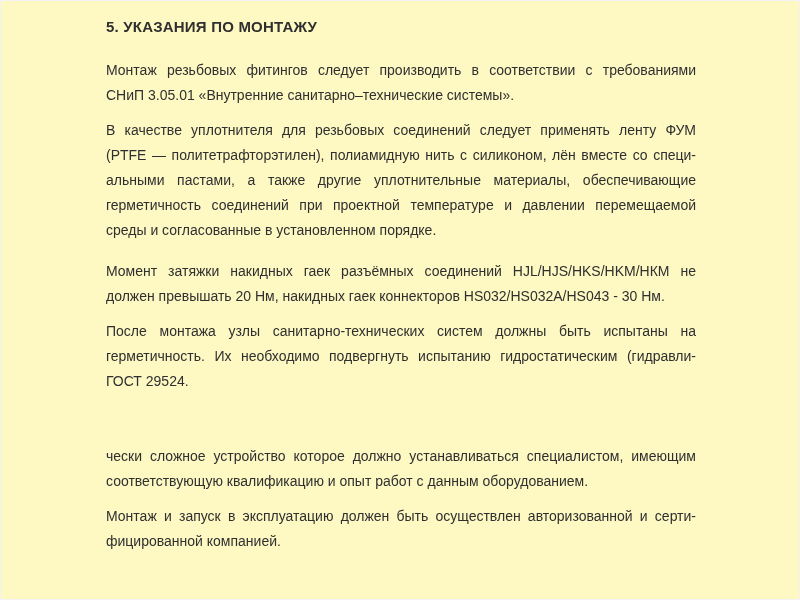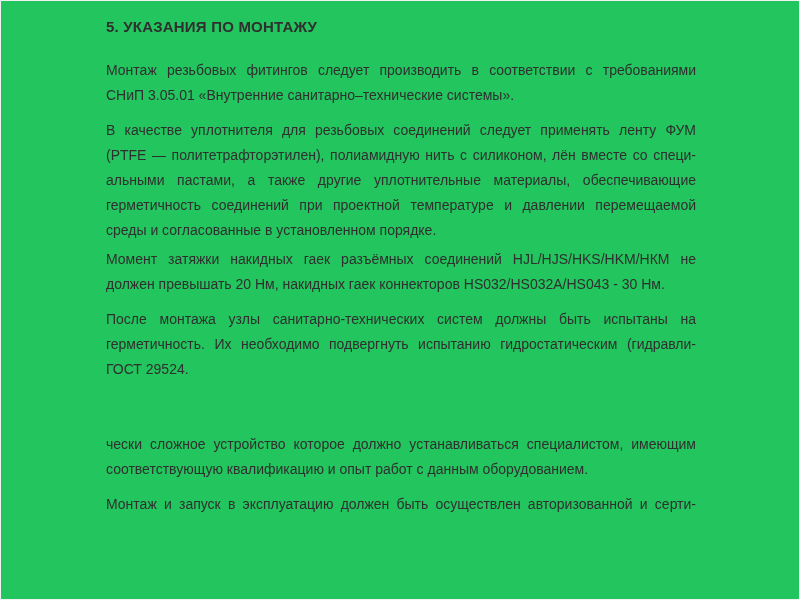--- a/index.html
+++ b/index.html
@@ -12,38 +12,38 @@
     height: 600px;
     position: relative;
     font-family: "Liberation Sans", "DejaVu Sans", sans-serif;
     overflow: hidden;
   }
   .page {
     position: absolute;
     top: 0; left: 0;
     width: 800px;
     height: 600px;
-    background: #22c55e;
+    background: #fef9c3;
     box-sizing: border-box;
     padding: 15px 103px 0 105px;
     border: 1px solid #f2f2f2;
   }
   .heading {
     font-size: 15px;
     font-weight: bold;
     color: #2f2f2f;
     line-height: 22px;
     margin: 0 0 20px 0;
     letter-spacing: 0.2px;
   }
   .paragraph {
     margin: 0 0 10px 0;
   }
   
-  .paragraph:nth-of-type(2) { margin-bottom: 4px; }
+  .paragraph:nth-of-type(2) { margin-bottom: 16px; }
   .paragraph:nth-of-type(4) { margin-bottom: 50px; }
   .line {
     font-size: 14px;
     color: #2f2f2f;
     line-height: 25px;
     height: 25px;
     overflow: hidden;
     text-align: justify;
     text-align-last: justify;
   }
@@ -86,15 +86,16 @@
         <div class="line">После монтажа узлы санитарно-технических систем должны быть испытаны на</div>
         <div class="line">герметичность. Их необходимо подвергнуть испытанию гидростатическим (гидравли-</div>
         <div class="line last">ГОСТ 29524.</div>
       </div>
       <div class="paragraph">
         <div class="line">чески сложное устройство которое должно устанавливаться специалистом, имеющим</div>
         <div class="line last">соответствующую квалификацию и опыт работ с данным оборудованием.</div>
       </div>
       <div class="paragraph">
         <div class="line">Монтаж и запуск в эксплуатацию должен быть осуществлен авторизованной и серти-</div>
+        <div class="line last">фицированной компанией.</div>
       </div>
     </div>
 </div>
 
 </body></html>

